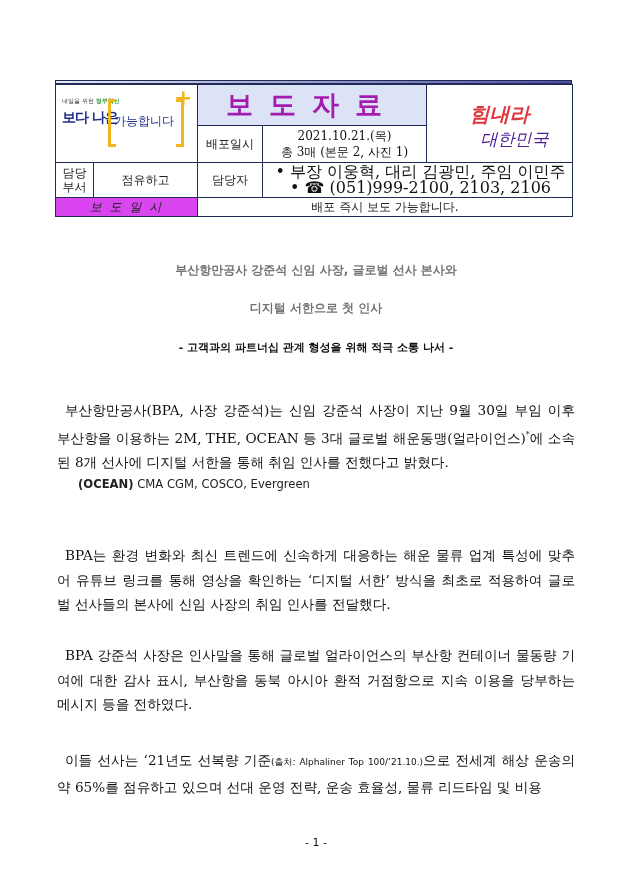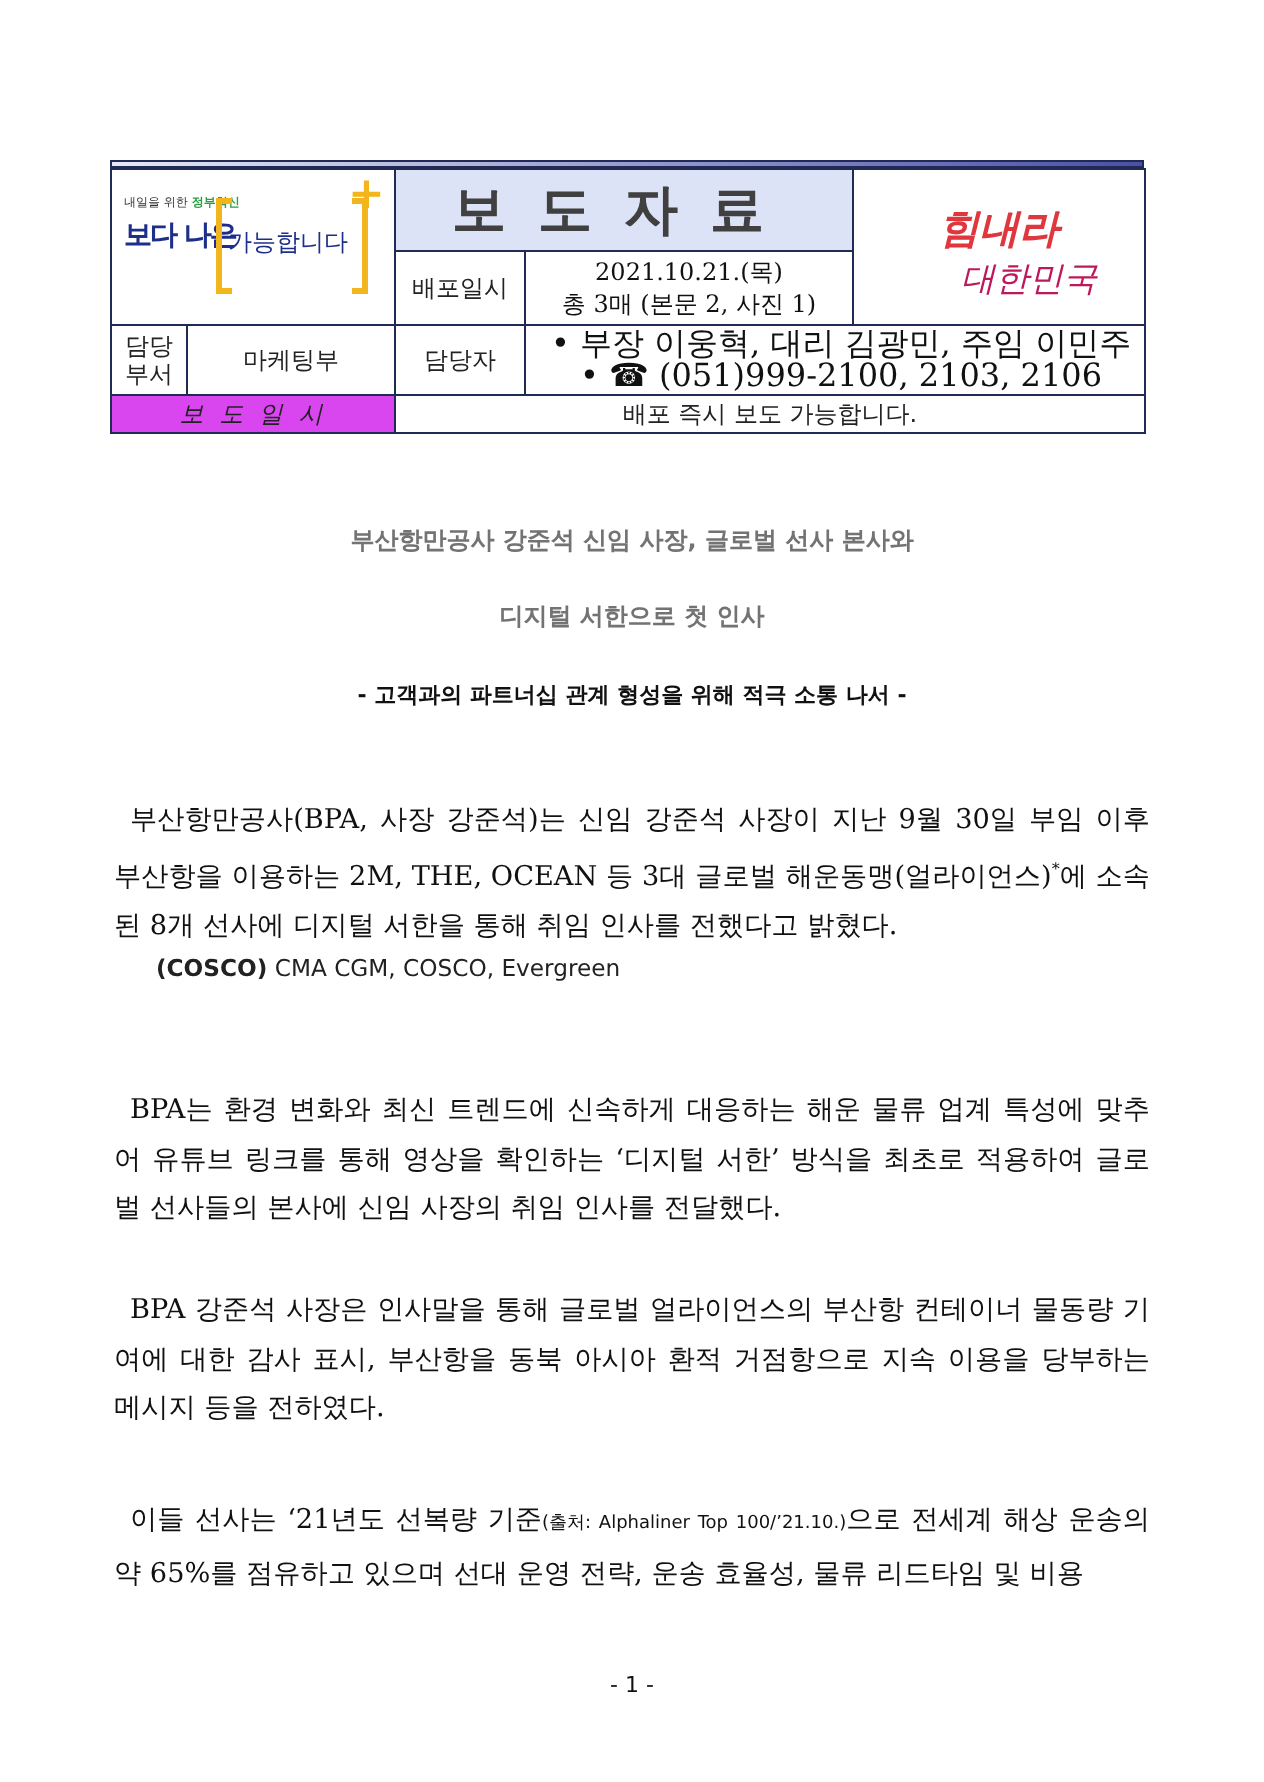--- a/index.html
+++ b/index.html
@@ -5,38 +5,38 @@
   html, body { margin:0; padding:0; background:#ffffff; }
   body { width:632px; height:891px; position:relative; overflow:hidden;
          font-family:"DejaVu Serif","Liberation Serif",serif; color:#111; }
   .topbar { position:absolute; left:55px; top:80px; width:517px; height:4px;
             background:linear-gradient(to right,#e6e8f4,#4d4fa8); border:1px solid #1f2a55; box-sizing:border-box; }
   table.hdr { position:absolute; left:55px; top:84px; width:517px; border-collapse:collapse;
               table-layout:fixed; font-size:12px; }
   table.hdr td { border:1.5px solid #1f2a55; padding:0; text-align:center; vertical-align:middle; }
   .logo-cell { height:76px; position:relative; }
   .title-cell { background:#dde3f6; height:40px; font-family:"DejaVu Sans","Liberation Sans",sans-serif;
-                font-weight:bold; font-size:27px; letter-spacing:16px; color:#404040; }
+                font-weight:bold; font-size:27px; letter-spacing:16px; color:#a21caf; }
   .shade { background:#d946ef;font-style:italic; }
   .lbl { font-size:12px; color:#222; font-family:"DejaVu Sans","Liberation Sans",sans-serif; }
   .val { font-size:12px; line-height:16px; }
   .contact { text-align:center; padding-left:6px !important; font-size:16px; line-height:16px; }
   .logo-small { position:absolute; left:6px; top:12px; font-size:6px; color:#333; font-family:"DejaVu Sans",sans-serif; }
   .logo-small b { color:#2e9e46; }
   .logo-main { position:absolute; left:6px; top:24px; font-family:"DejaVu Sans",sans-serif; font-weight:bold;
                font-size:14px; color:#1d2f8a; letter-spacing:-1px; }
   .logo-name { position:absolute; left:58px; top:28px; font-family:"DejaVu Sans",sans-serif; font-size:12px; color:#1d2f8a; }
   .brk-l { position:absolute; left:52px; top:14px; width:5px; height:42px; border-left:3px solid #f2b51b;
            border-top:3px solid #f2b51b; border-bottom:3px solid #f2b51b; }
   .brk-r { position:absolute; left:120px; top:14px; width:5px; height:42px; border-right:3px solid #f2b51b;
            border-top:3px solid #f2b51b; border-bottom:3px solid #f2b51b; }
   .plus { position:absolute; left:118px; top:0px; font-size:22px; color:#f2b51b; font-weight:bold; font-family:"DejaVu Sans",sans-serif; }
   .slogan { position:absolute; left:0; right:0; top:16px; text-align:center; font-family:"DejaVu Sans",sans-serif; }
   .slogan .l1 { font-size:20px; font-weight:bold; color:#e0363d; font-style:italic; }
-  .slogan .l2 { font-size:17px; color:#be185d; font-style:italic; margin-left:30px; }
+  .slogan .l2 { font-size:17px; color:#4c1d95; font-style:italic; margin-left:30px; }
   h1 { position:absolute; left:0; width:632px; margin:0; text-align:center;
        font-family:"DejaVu Sans","Liberation Sans",sans-serif; font-weight:bold; font-size:12px; color:#737373; }
   .sub { position:absolute; left:0; width:632px; text-align:center; top:340px;
          font-family:"DejaVu Sans","Liberation Sans",sans-serif; font-weight:bold; font-size:11px; }
   .para { position:absolute; left:57px; width:518px; font-size:13.6px; line-height:24.5px; text-align:justify;
           text-align-last:left; }
   .para .ind { display:inline-block; width:8px; }
   .note { position:absolute; left:62px; width:513px; font-family:"DejaVu Sans","Liberation Sans",sans-serif;
           font-size:11.6px; line-height:20px; color:#222; }
   .note .l2 { padding-left:16px; }
@@ -79,42 +79,42 @@
     <td class="val">
       <div>2021.10.21.(목)</div>
       <div>총 3매 (본문 2, 사진 1)</div>
     </td>
   </tr>
   <tr>
     <td class="lbl" style="height:34px; line-height:14px;">
       <div>담당</div>
           <div>부서</div>
     </td>
-    <td class="lbl">마케팅부</td>
+    <td class="lbl">점유하고</td>
     <td class="lbl">담당자</td>
     <td colspan="2" class="contact">
       <div>• 부장 이웅혁, 대리 김광민, 주임 이민주</div>
       <div>• ☎ (051)999-2100, 2103, 2106</div>
     </td>
   </tr>
   <tr>
     <td colspan="2" class="shade lbl" style="height:18px; letter-spacing:2px;">보 도 일 시</td>
     <td colspan="3" class="lbl">배포 즉시 보도 가능합니다.</td>
   </tr>
 </tbody>
   </table>
 
 <h1 style="top:262px;">부산항만공사 강준석 신임 사장, 글로벌 선사 본사와</h1>
 <h1 style="top:300px;">디지털 서한으로 첫 인사</h1>
 <div class="sub">- 고객과의 파트너십 관계 형성을 위해 적극 소통 나서 -</div>
 
 <div class="para" style="top:398px;"><span class="ind"></span><span>부산항만공사(BPA, 사장 강준석)는 신임 강준석 사장이 지난 9월 30일 부임 이후 부산항을 이용하는 2M, THE, OCEAN 등 3대 글로벌 해운동맹(얼라이언스)</span><sup style="font-size:8px;">*</sup><span>에 소속된 8개 선사에 디지털 서한을 통해 취임 인사를 전했다고 밝혔다.</span></div>
 
 <div class="note" style="top:474px;">
-  <div class="l2"><b>(COSCO)</b><span> CMA CGM, COSCO, Evergreen</span></div>
+  <div class="l2"><b>(OCEAN)</b><span> CMA CGM, COSCO, Evergreen</span></div>
 </div>
 
 <div class="para" style="top:543px;"><span class="ind"></span><span>BPA는 환경 변화와 최신 트렌드에 신속하게 대응하는 해운 물류 업계 특성에 맞추어 유튜브 링크를 통해 영상을 확인하는 ‘디지털 서한’ 방식을 최초로 적용하여 글로벌 선사들의 본사에 신임 사장의 취임 인사를 전달했다.</span></div>
 
 <div class="para" style="top:643px;"><span class="ind"></span><span>BPA  강준석 사장은 인사말을 통해 글로벌 얼라이언스의 부산항 컨테이너 물동량 기여에 대한 감사 표시, 부산항을 동북 아시아 환적 거점항으로 지속 이용을 당부하는 메시지 등을 전하였다.</span></div>
 
 <div class="para" style="top:748px;"><span class="ind"></span><span>이들 선사는  ‘21년도 선복량 기준</span><span class="small">(출처: Alphaliner Top 100/’21.10.)</span><span>으로 전세계 해상 운송의 약 65%를 점유하고 있으며 선대 운영 전략, 운송 효율성, 물류 리드타임 및 비용</span></div>
 
 <div class="pg">- 1 -</div>
 

